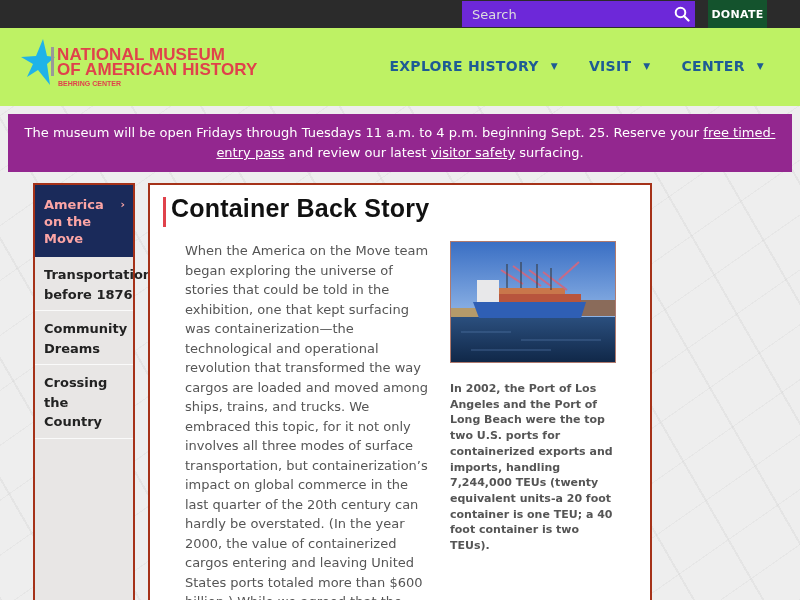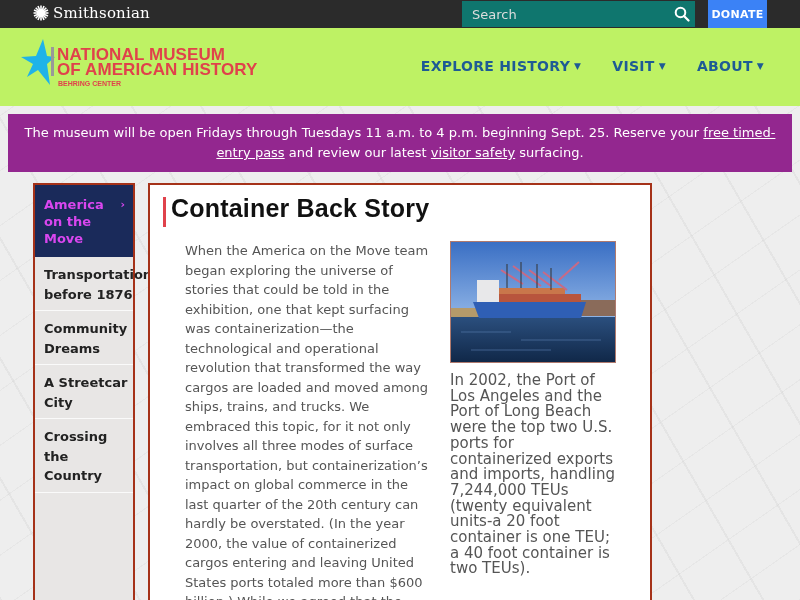--- a/index.html
+++ b/index.html
@@ -19,69 +19,69 @@
   
   .topbar {
     position: absolute; left: 0; top: 0; width: 800px; height: 28px;
     background: #2b2b2b;
   }
   .si-logo { position: absolute; left: 33px; top: 4px; display: flex; align-items: center; gap: 4px; color: #fff; }
   .si-sun { width: 16px; height: 16px; display: inline-block; }
   .si-text { font-family: "DejaVu Serif", serif; font-size: 15px; color: #fff; letter-spacing: 0.2px; }
   .search-box {
     position: absolute; left: 462px; top: 1px; width: 233px; height: 26px;
-    background: #0f766e;
+    background: #6d28d9;
     display: flex; align-items: center;
   }
   .search-input {
     flex: 1; height: 100%; background: transparent; border: none; outline: none;
     color: #ddd; font-family: "DejaVu Sans", sans-serif; font-size: 13px; padding-left: 10px;
   }
   .search-input::placeholder { color: #ddd; }
   .search-btn { width: 26px; height: 26px; display: flex; align-items: center; justify-content: center; cursor: pointer; }
   .donate-btn {
     position: absolute; left: 708px; top: 0; width: 59px; height: 28px;
-    background: #3b82f6; color: #fff; font-weight: bold; font-size: 11px;
+    background: #14532d; color: #fff; font-weight: bold; font-size: 11px;
     display: flex; align-items: center; justify-content: center; letter-spacing: 0.3px;
   }
   
   .header {
     position: absolute; left: 0; top: 28px; width: 800px; height: 78px;
     background: #bef264;
   }
   .nmah-logo { position: absolute; left: 21px; top: 11px; width: 240px; height: 50px; }
   .nmah-star { position: absolute; left: 0; top: 0; }
   .nmah-bar { position: absolute; left: 30px; top: 8px; width: 3px; height: 29px; background: #999; }
   .nmah-line1, .nmah-line2 {
     position: absolute; left: 36px; color: #e0424b; font-weight: bold; font-size: 17px;
     font-family: "Liberation Sans", sans-serif; line-height: 15px; letter-spacing: 0.1px;
   }
   .nmah-line1 { top: 8px; }
   .nmah-line2 { top: 23px; }
   .nmah-line3 { position: absolute; left: 37px; top: 41px; color: #e0424b; font-weight: bold; font-size: 7px; font-family: "Liberation Sans", sans-serif; }
   .main-nav { position: absolute; top: 30px; right: 36px; display: flex; gap: 31px; }
   .nav-item {
     color: #1e5b94; font-weight: bold; font-size: 14px; letter-spacing: 0.3px;
-    display: flex; align-items: center; gap: 4px; cursor: pointer;
+    display: flex; align-items: center; gap: 12px; cursor: pointer;
   }
   .nav-chev { font-size: 9px; }
   
   .announce {
     position: absolute; left: 8px; top: 114px; width: 784px; height: 58px;
     background: #93278f; color: #fff; font-size: 13px; text-align: center;
     line-height: 20px; padding-top: 9px;
   }
   .announce a { color: #fff; text-decoration: underline; }
   
   .sidenav {
     position: absolute; left: 33px; top: 183px; width: 102px; height: 420px;
     border: 2px solid #a53219; background: #e8e6e5;
   }
   .sidenav-head {
-    background: #1a2a5a; color: #d946ef; font-weight: bold; font-size: 13px;
+    background: #1a2a5a; color: #fca5a5; font-weight: bold; font-size: 13px;
     padding: 11px 9px; line-height: 17px; position: relative; height: 72px;
   }
   .sidenav-head .chev { position: absolute; right: 8px; top: 11px; font-size: 11px; }
   .sidenav-item {
     font-weight: bold; font-size: 13px; color: #222; padding: 8px 9px 6px;
     line-height: 19.5px; border-bottom: 1px solid #fafafa; white-space: nowrap;
     cursor: pointer;
   }
   
   .content {
@@ -95,48 +95,28 @@
   }
   .body-text {
     position: absolute; left: 35px; top: 56px; width: 250px;
     font-size: 13px; line-height: 19.5px; color: #555;
   }
   .figure { position: absolute; left: 300px; top: 56px; width: 168px; }
   .photo {
     width: 166px; height: 122px; border: 1px solid #b07a6e; position: relative; overflow: hidden;
   }
   .fig-title { margin-top: 13px; font-size: 13px; color: #222; font-weight: 500; }
-  .fig-caption { margin-top: 10px; font-size: 15px; line-height: 15.7px; color: #555; font-weight: normal; }
+  .fig-caption { margin-top: 18px; font-size: 11px; line-height: 15.7px; color: #555; font-weight: bold; }
 </style>
 </head>
 <body>
 
 <div class="map-bg"></div>
 
 <div class="topbar">
-  <div class="si-logo">
-    <span class="si-sun">
-      <svg width="16" height="16" viewBox="0 0 16 16">
-        <g fill="#fff">
-          <circle cx="8" cy="8" r="4"></circle>
-          <g stroke="#fff" stroke-width="1.6">
-            <line x1="8" y1="0.5" x2="8" y2="15.5"></line>
-            <line x1="0.5" y1="8" x2="15.5" y2="8"></line>
-            <line x1="2.7" y1="2.7" x2="13.3" y2="13.3"></line>
-            <line x1="13.3" y1="2.7" x2="2.7" y2="13.3"></line>
-            <line x1="5" y1="1" x2="11" y2="15"></line>
-            <line x1="11" y1="1" x2="5" y2="15"></line>
-            <line x1="1" y1="5" x2="15" y2="11"></line>
-            <line x1="1" y1="11" x2="15" y2="5"></line>
-          </g>
-        </g>
-      </svg>
-    </span>
-    <span class="si-text">Smithsonian</span>
-  </div>
   <div class="search-box">
     <input class="search-input" type="text" placeholder="Search" style="">
     <span class="search-btn">
       <svg width="16" height="16" viewBox="0 0 16 16">
         <circle cx="6.5" cy="6.5" r="4.8" fill="none" stroke="#fff" stroke-width="2"></circle>
         <line x1="10" y1="10" x2="14.5" y2="14.5" stroke="#fff" stroke-width="2.2" stroke-linecap="round"></line>
       </svg>
     </span>
   </div>
   <div class="donate-btn">DONATE</div>
@@ -155,43 +135,40 @@
   <nav class="main-nav">
     <div class="nav-item">
       <span>EXPLORE HISTORY</span>
       <span class="nav-chev">▼</span>
     </div>
     <div class="nav-item">
       <span>VISIT</span>
       <span class="nav-chev">▼</span>
     </div>
     <div class="nav-item">
-      <span>ABOUT</span>
+      <span>CENTER</span>
       <span class="nav-chev">▼</span>
     </div>
   </nav>
 </div>
 
 <div class="announce">
   <span>The museum will be open Fridays through Tuesdays 11 a.m. to 4 p.m. beginning Sept. 25. Reserve your </span><a>free timed-entry pass</a><span> and review our latest </span><a>visitor safety</a><span> surfacing.</span>
 </div>
 
 <aside class="sidenav">
   <div class="sidenav-head">
     <span>America on the Move</span>
     <span class="chev">›</span>
   </div>
   <div class="sidenav-item">
       <span style="white-space:normal;display:block;width:96px;">Transportation before 1876</span>
     </div>
   <div class="sidenav-item">
       <span style="white-space:normal;display:block;width:84px;">Community Dreams</span>
-    </div>
-  <div class="sidenav-item">
-      <span style="white-space:normal;display:block;width:84px;">A Streetcar City</span>
     </div>
   <div class="sidenav-item">
       <span style="white-space:normal;display:block;width:84px;">Crossing the Country</span>
     </div>
 
 </aside>
 
 <main class="content">
   <div class="title-bar"></div>
   <h1 class="title">Container Back Story</h1>

